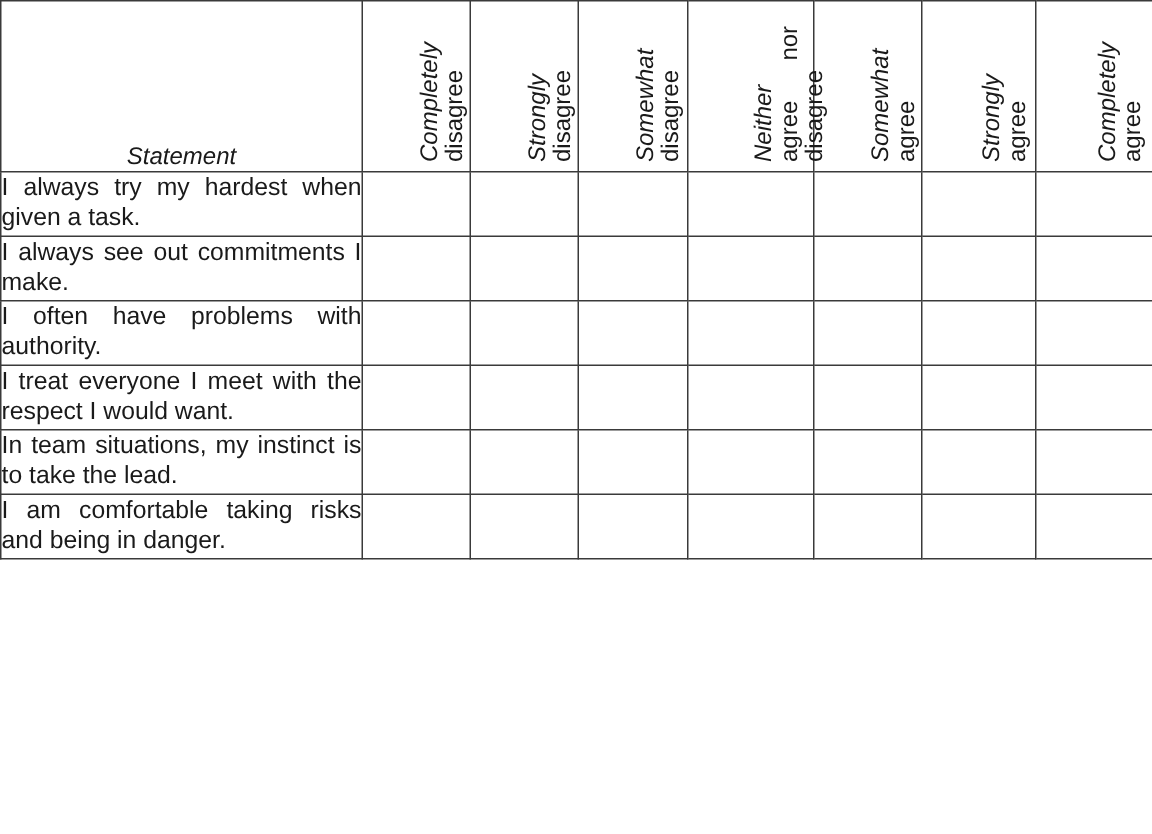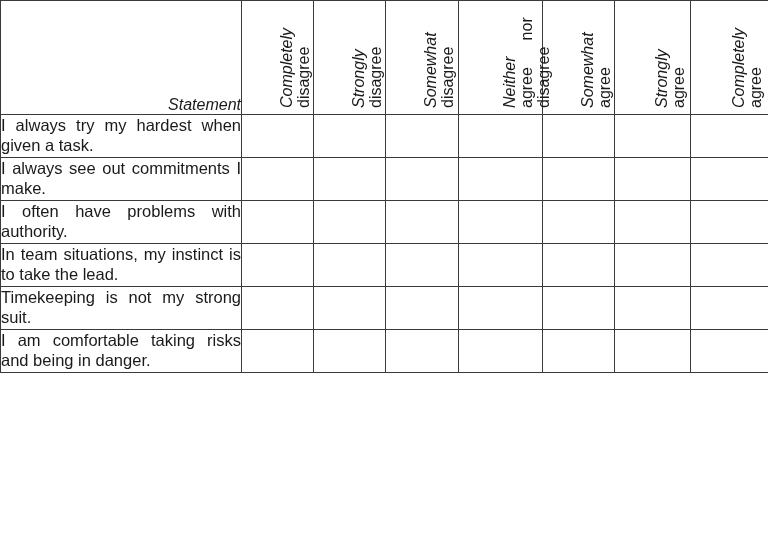--- a/index.html
+++ b/index.html
@@ -24,21 +24,21 @@
       width: 768px;
     }
     table.survey td, table.survey th {
       border: 1.5px solid #3a3a3a;
       padding: 0;
       margin: 0;
     }
     .col-statement { width: 241px; }
     th.stmt-head {
       height: 113px;
-      text-align: right;
+      text-align: center;
       vertical-align: bottom;
       font-weight: normal;
       font-style: italic;
       font-size: 16px;
       padding: 0 0 9px 10px;
     }
     th.opt-head {
       height: 113px;
       position: relative;
       font-weight: normal;
@@ -156,31 +156,31 @@
       <td class="stmt">I often have problems with authority.</td>
       <td class="cell"></td>
       <td class="cell"></td>
       <td class="cell"></td>
       <td class="cell"></td>
       <td class="cell"></td>
       <td class="cell"></td>
       <td class="cell"></td>
     </tr>
     <tr>
-      <td class="stmt">In team situations, my instinct is to take the lead.</td>
+      <td class="stmt">I treat everyone I meet with the respect I would want.</td>
       <td class="cell"></td>
       <td class="cell"></td>
       <td class="cell"></td>
       <td class="cell"></td>
       <td class="cell"></td>
       <td class="cell"></td>
       <td class="cell"></td>
     </tr>
     <tr>
-      <td class="stmt">Timekeeping is not my strong suit.</td>
+      <td class="stmt">In team situations, my instinct is to take the lead.</td>
       <td class="cell"></td>
       <td class="cell"></td>
       <td class="cell"></td>
       <td class="cell"></td>
       <td class="cell"></td>
       <td class="cell"></td>
       <td class="cell"></td>
     </tr>
     <tr>
       <td class="stmt">I am comfortable taking risks and being in danger.</td>

